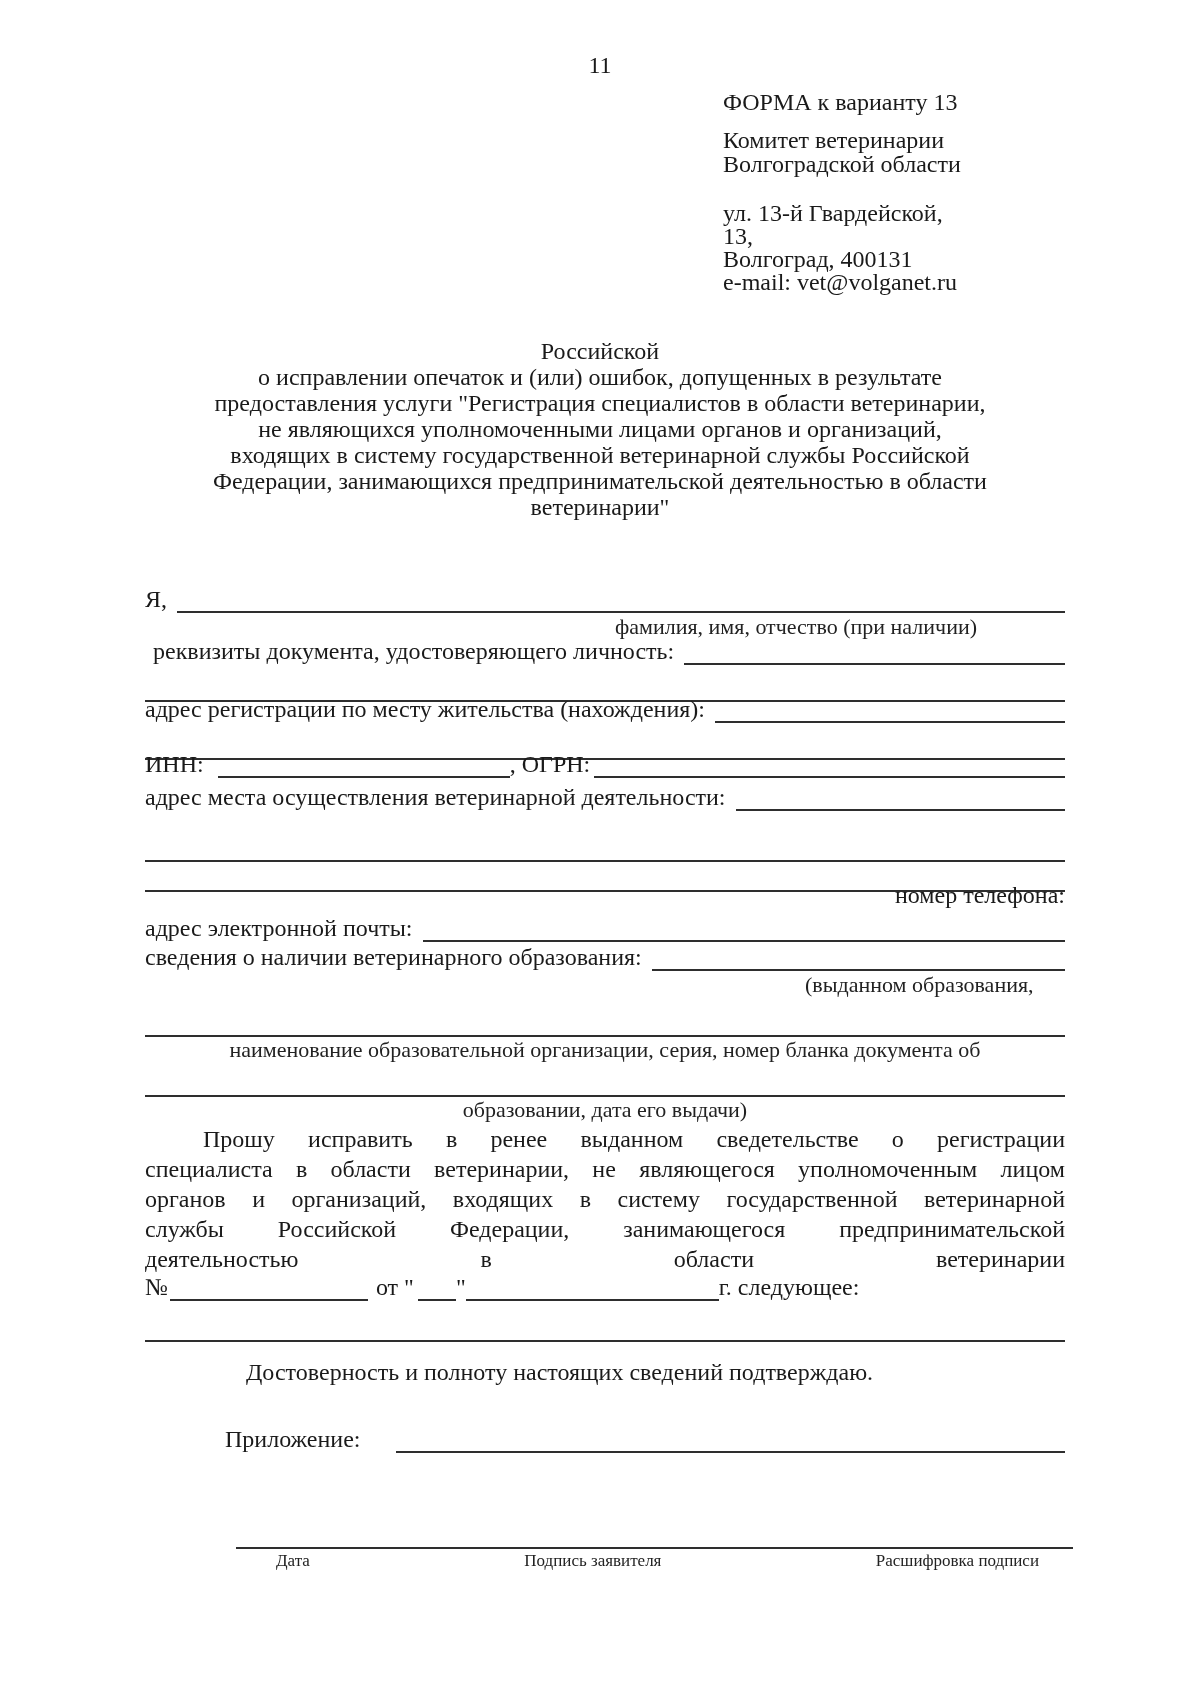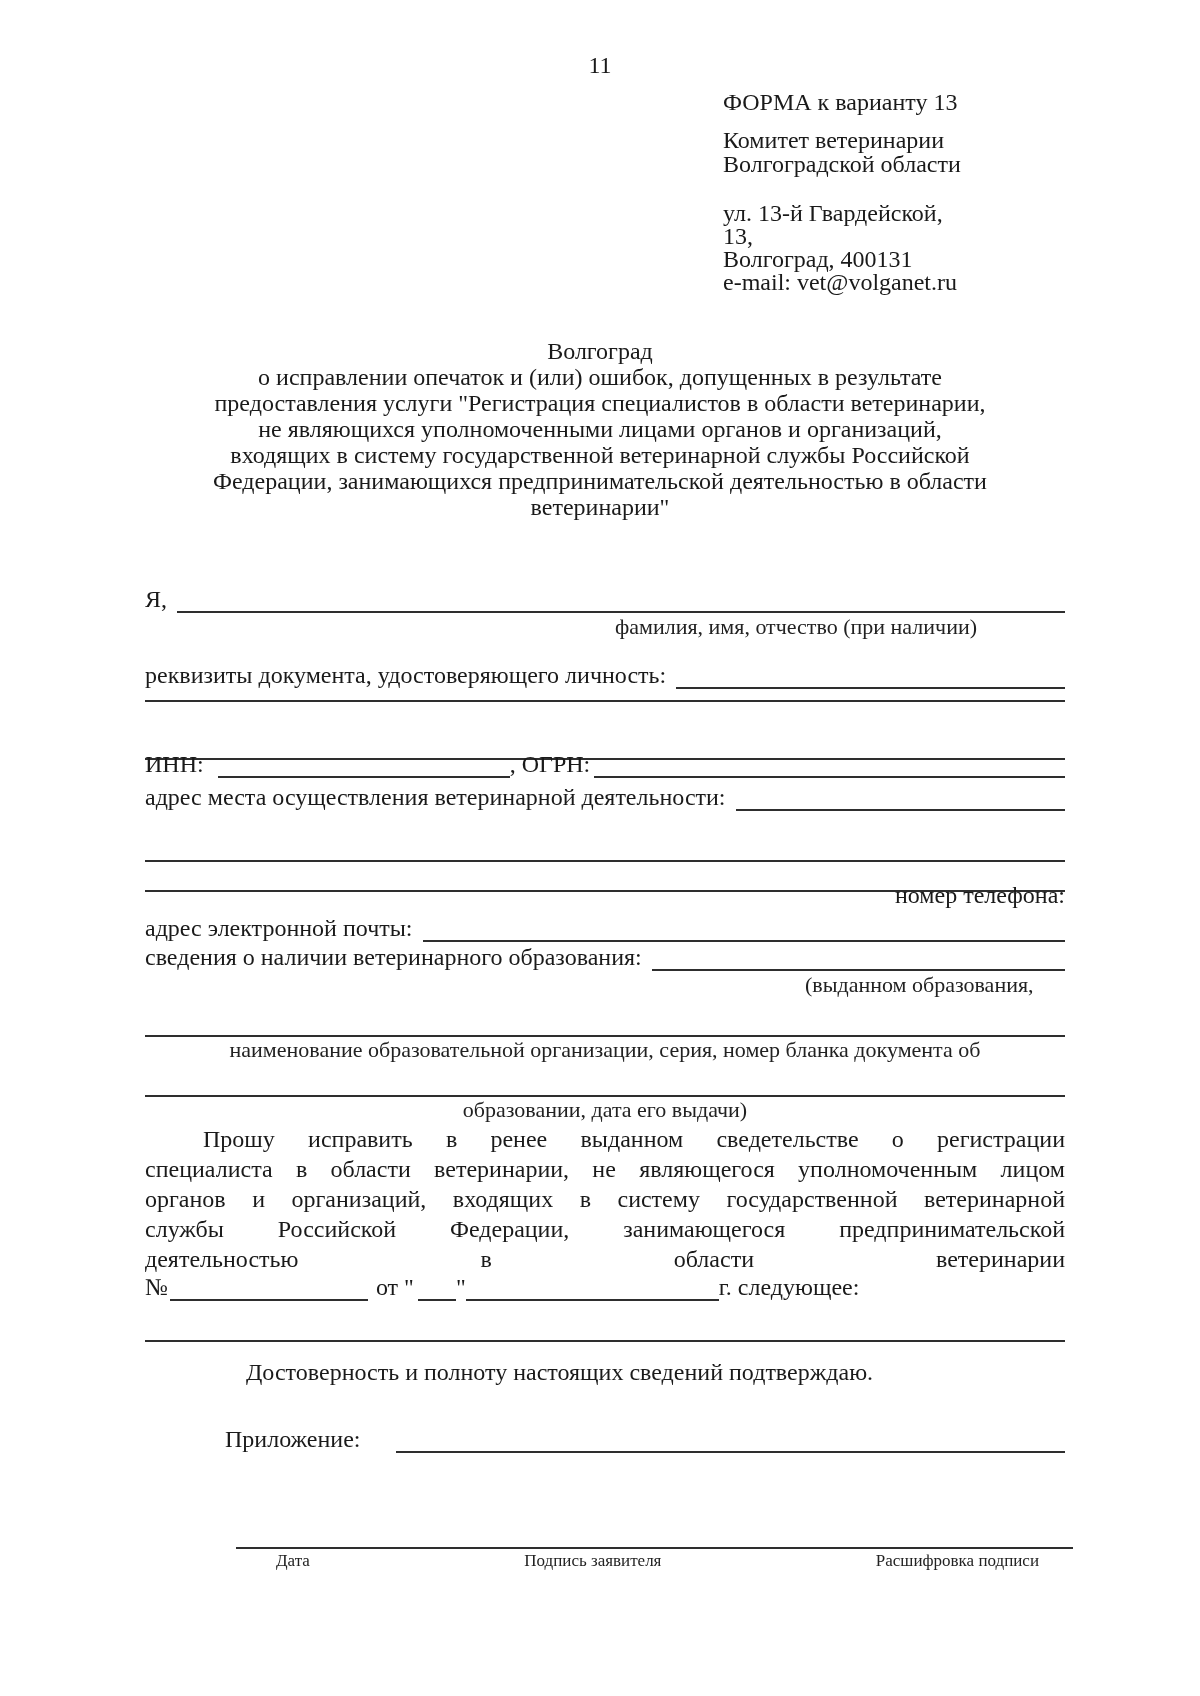--- a/index.html
+++ b/index.html
@@ -96,41 +96,45 @@
   </div>
 
   <div class="abs hdr hdr-addr" style="top:202px;">
     <div>ул. 13-й Гвардейской,</div>
     <div>13,</div>
     <div>Волгоград, 400131</div>
     <div>e-mail: vet@volganet.ru</div>
   </div>
 
   <div class="abs title">
-    <div>Волгоград</div>
+    <div>Российской</div>
     <div>о исправлении опечаток и (или) ошибок, допущенных в результате</div>
     <div>предоставления услуги "Регистрация специалистов в области ветеринарии,</div>
     <div>не являющихся уполномоченными лицами органов и организаций,</div>
     <div>входящих в систему государственной ветеринарной службы Российской</div>
     <div>Федерации, занимающихся предпринимательской деятельностью в области</div>
     <div>ветеринарии"</div>
   </div>
 
   <div class="row" style="top:583px;">
     <span class="lbl">Я,</span>
     <span class="fill"></span>
   </div>
   <div class="caption" style="top:617px; left:615px;">фамилия, имя, отчество (при наличии)</div>
 
-  <div class="row" style="top:659px;">
+  <div class="row" style="top:635px;margin-left:8px;">
     <span class="lbl">реквизиты документа, удостоверяющего личность:</span>
     <span class="fill"></span>
   </div>
   <div class="wline" style="top:670px;"></div>
 
+  <div class="row" style="top:693px;">
+    <span class="lbl">адрес регистрации по месту жительства (нахождения):</span>
+    <span class="fill"></span>
+  </div>
   <div class="wline" style="top:728px;"></div>
 
   <div class="row" style="top:706px;margin-top:42px;">
     <span class="lbl">ИНН:</span>
     <span class="ufix" style="width:292px; margin-left:14px;"></span>
     <span class="lbl">, ОГРН:</span>
     <span class="fill" style="margin-left:4px;"></span>
   </div>
 
   <div class="row" style="top:781px;">

